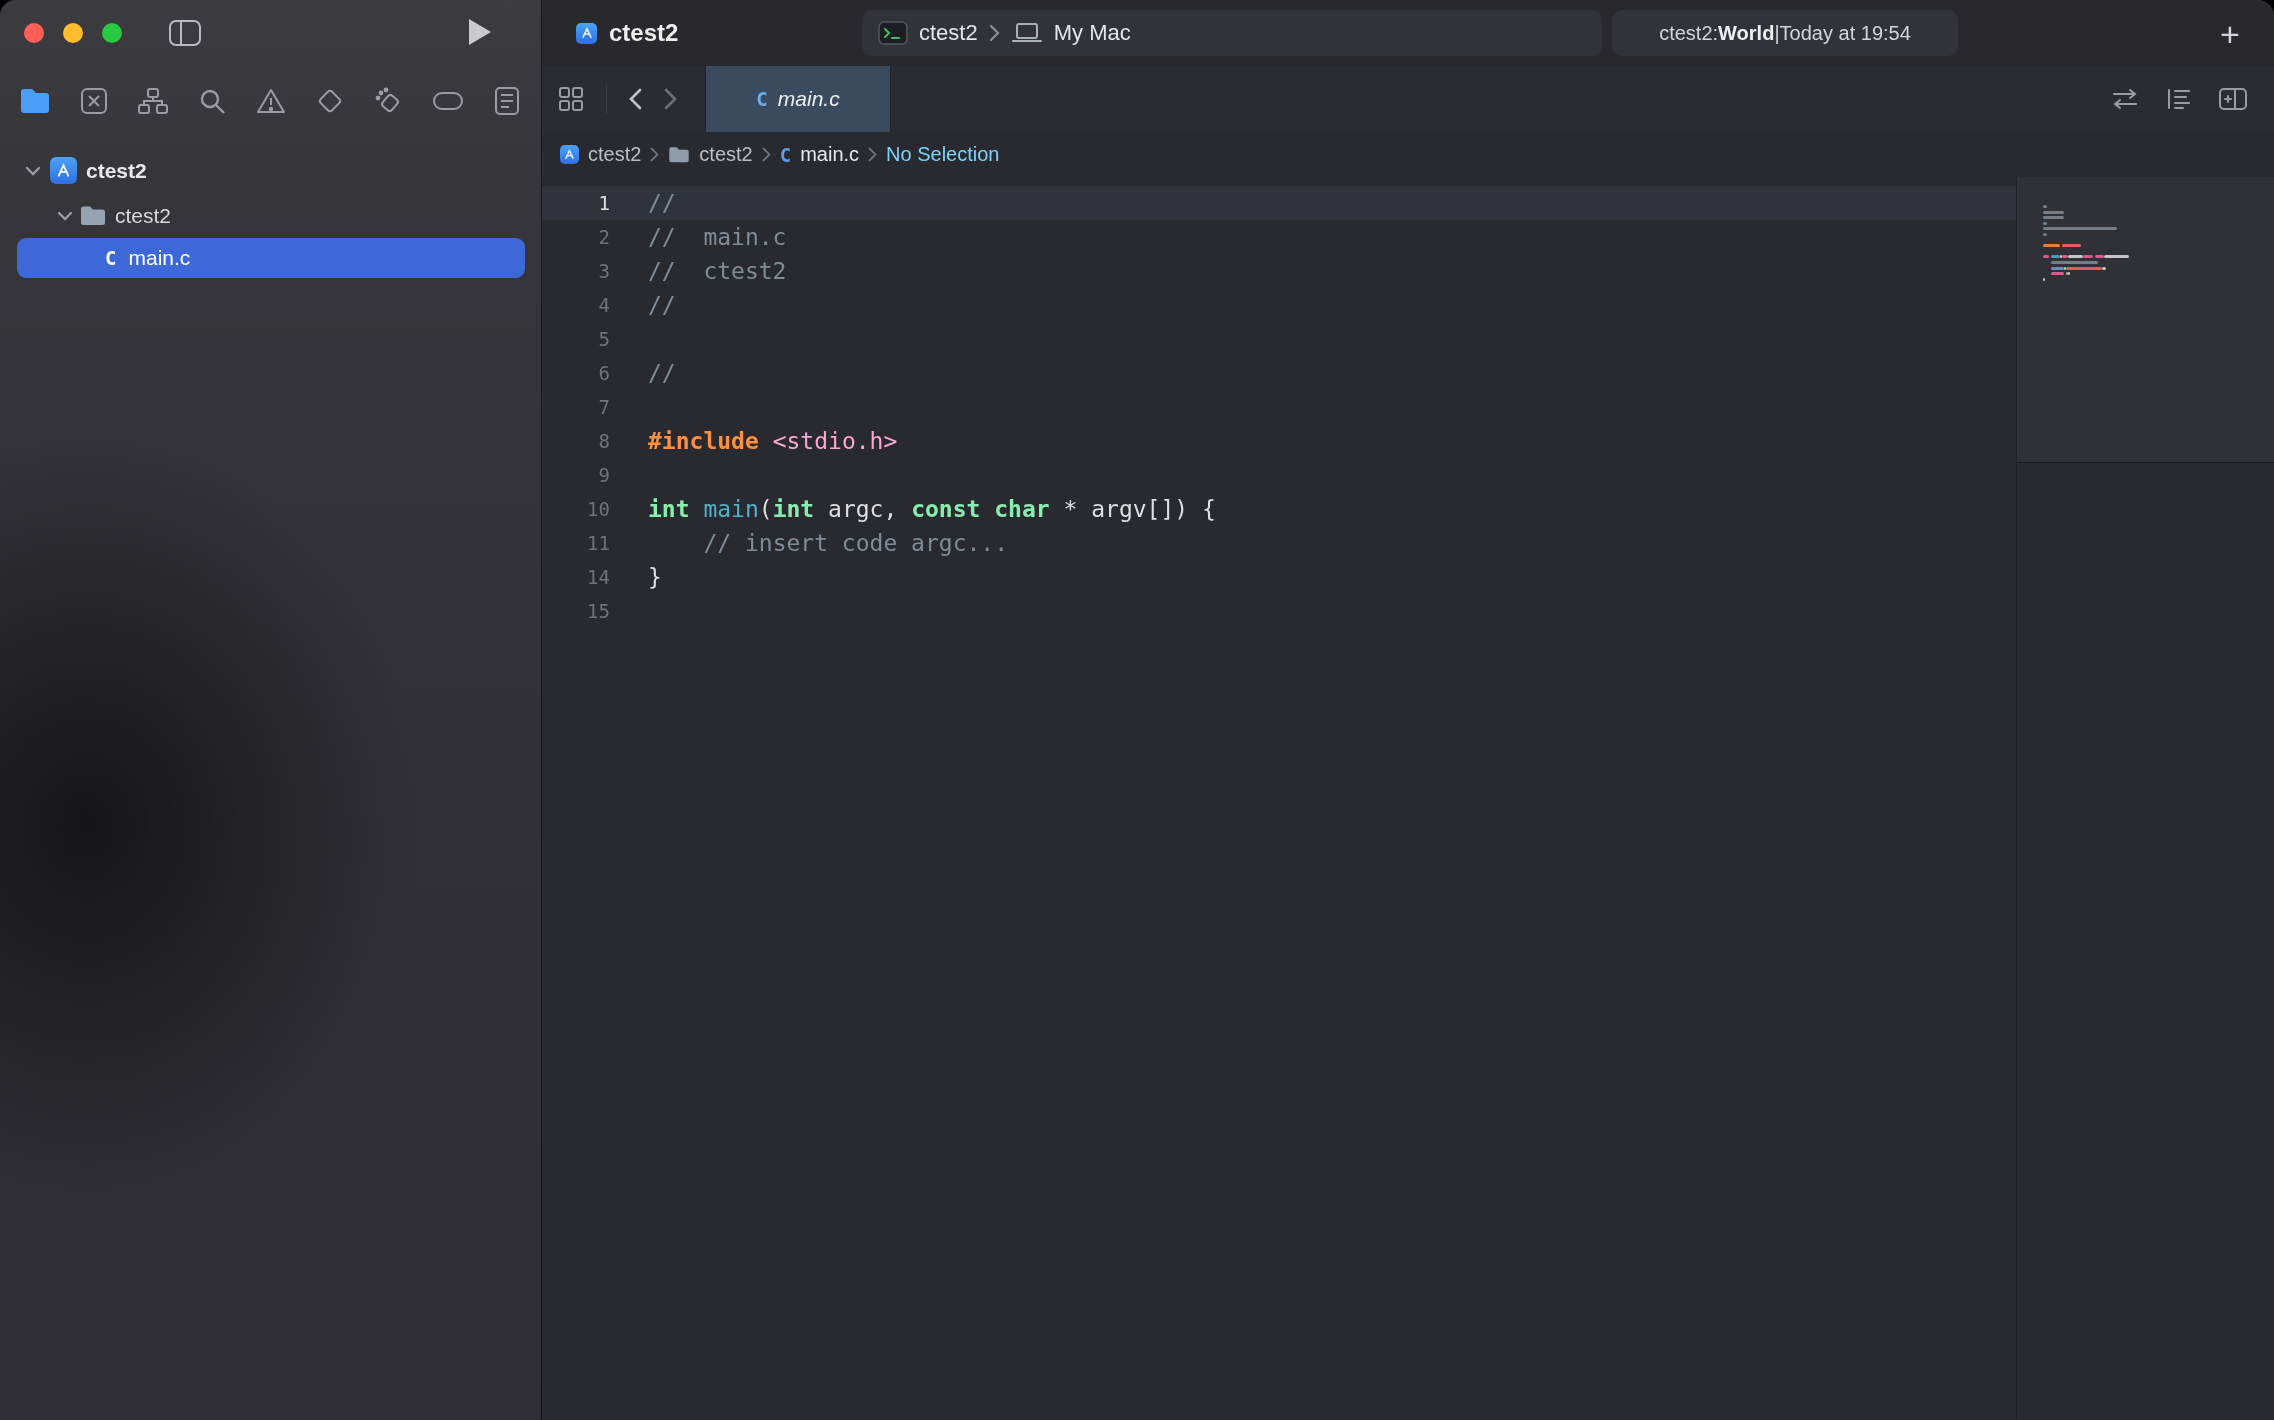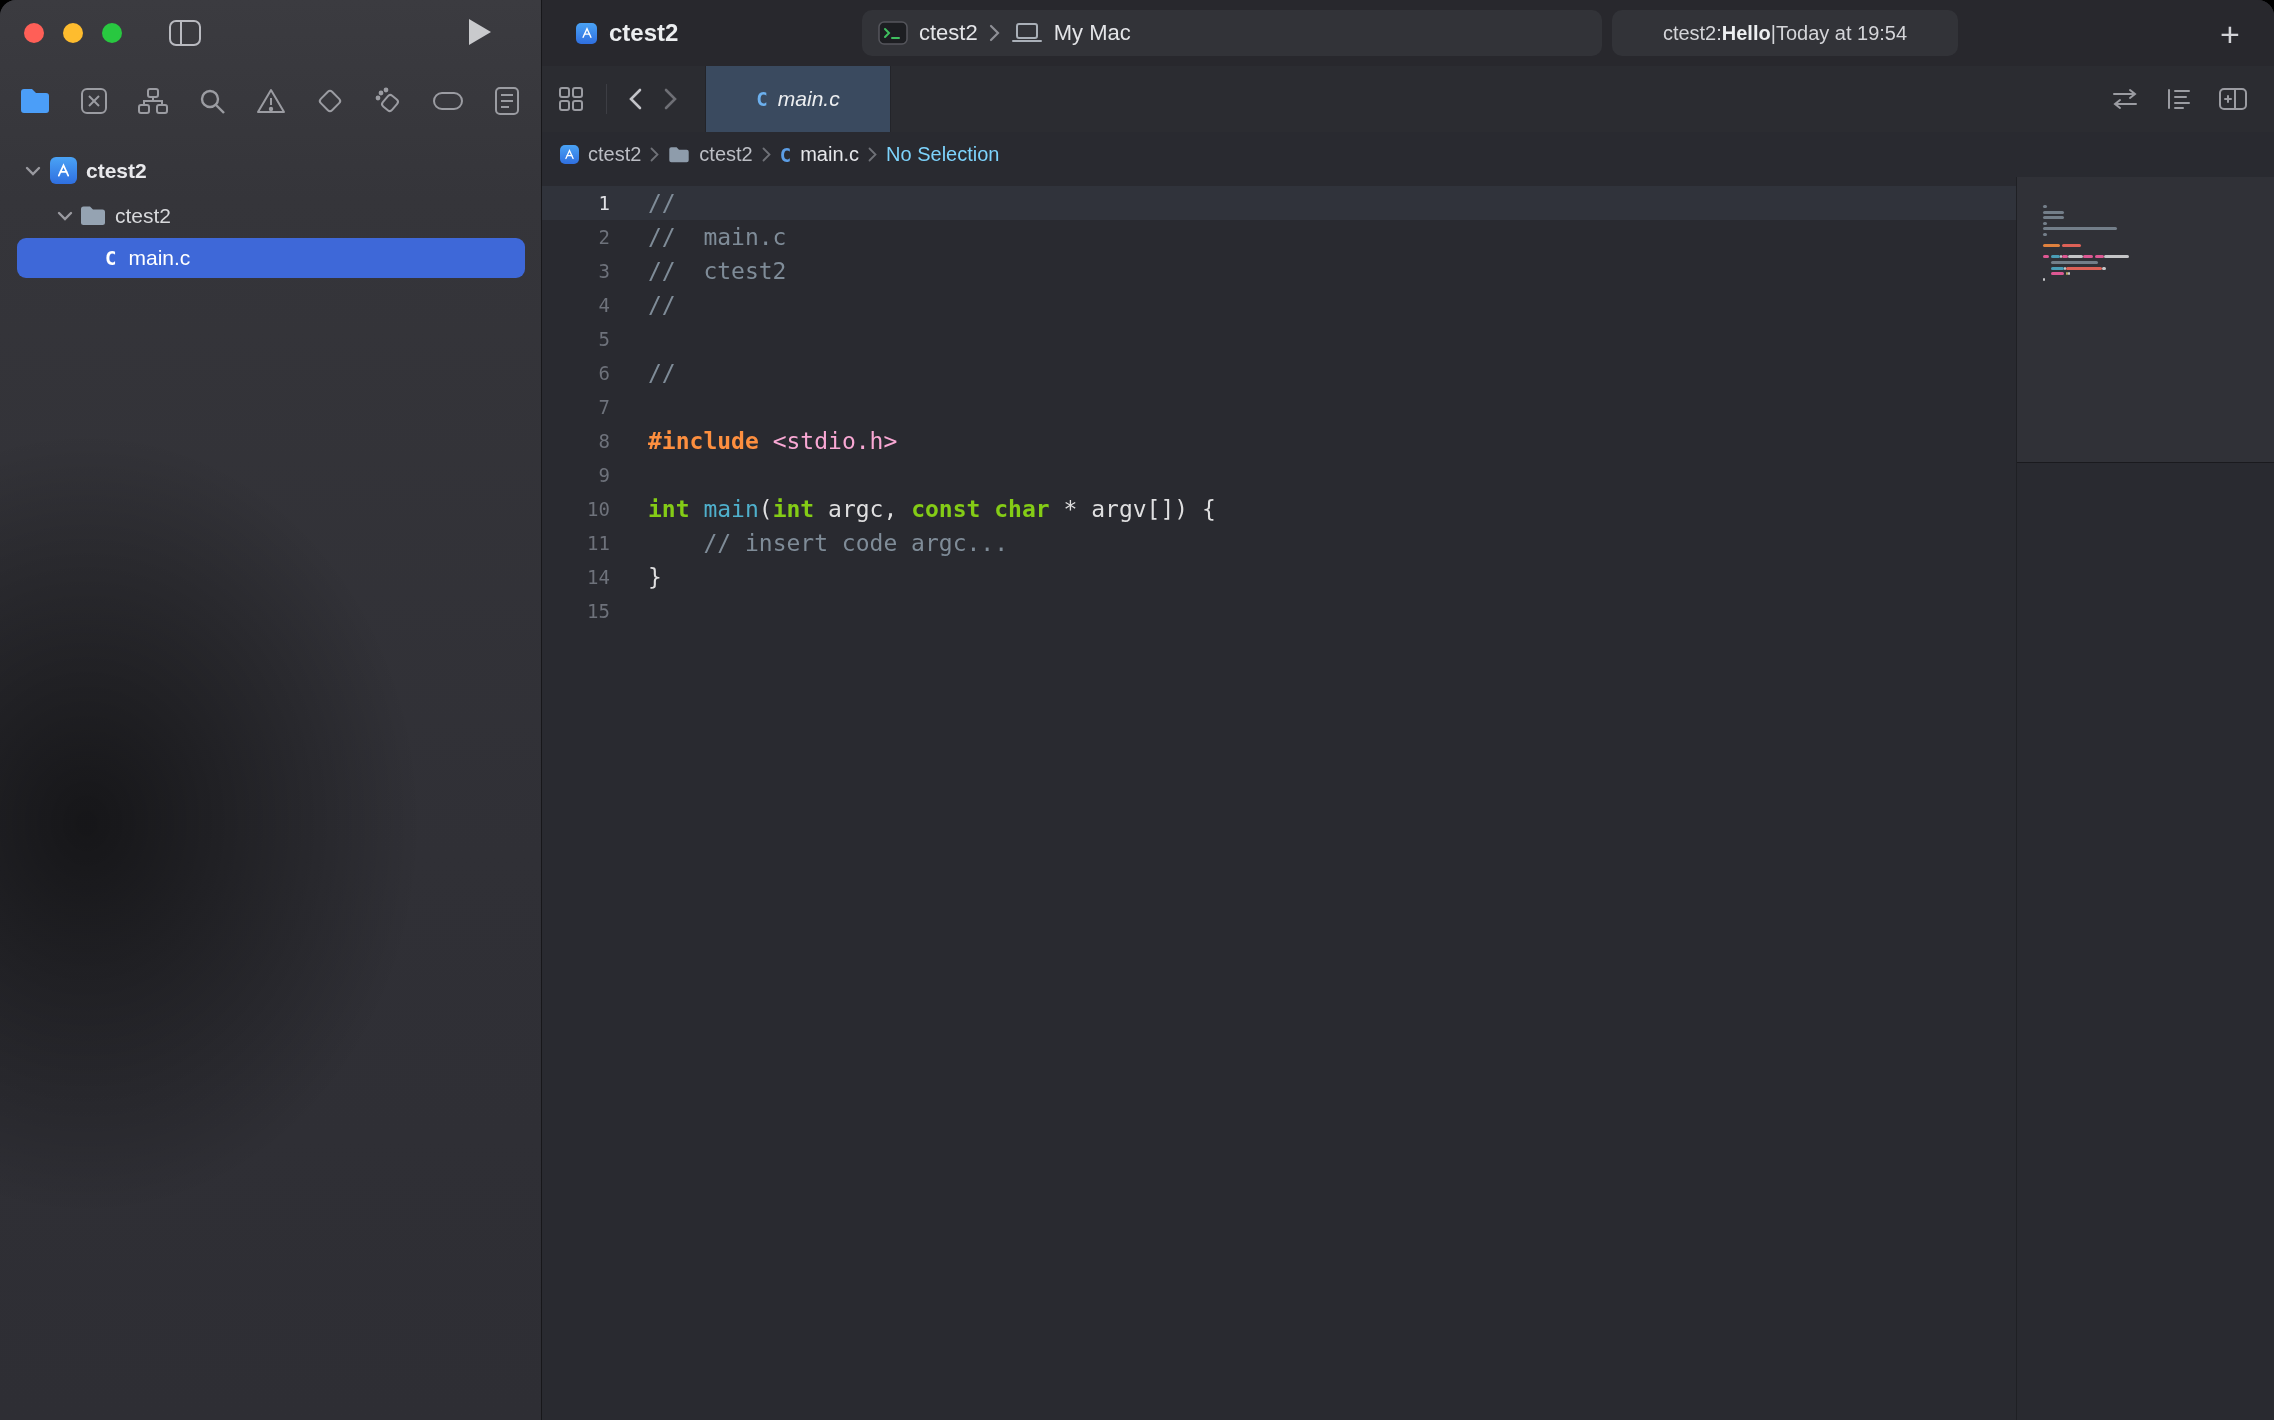--- a/index.html
+++ b/index.html
@@ -65,21 +65,21 @@
   .tok-keyword,.tok-preprocessor{font-weight:700;}
 
   .minimap-col{position:absolute;right:0;top:0;bottom:0;width:258px;border-left:1px solid #1f2024;box-sizing:border-box;}
   .mm-viewport{position:absolute;left:0;right:0;top:0;height:285px;background:rgba(255,255,255,0.035);border-bottom:1px solid rgba(0,0,0,0.45);}
   .mm-lines{position:absolute;left:26px;top:28px;}
   .mm-row{height:3px;margin-bottom:2.6px;white-space:nowrap;font-size:0;}
   .mm-seg{display:inline-block;height:3px;border-radius:1.5px;vertical-align:top;opacity:0.85;}
 
   svg{display:block;}
 </style>
-<style>.tok-comment{color:#7F8C98}.tok-keyword{color:#84cc16}.tok-preprocessor{color:#FD8F3F}.tok-string{color:#f9a8d4}.tok-number{color:#D0BF69}.tok-function{color:#4FB0CC}.tok-plain{color:#DFDFE0}</style></head>
+<style>.tok-comment{color:#7F8C98}.tok-keyword{color:#86efac}.tok-preprocessor{color:#FD8F3F}.tok-string{color:#f9a8d4}.tok-number{color:#D0BF69}.tok-function{color:#4FB0CC}.tok-plain{color:#DFDFE0}</style></head>
 <body>
 
 <div class="window">
 
   <aside class="sidebar">
     <div class="traffic">
       <span class="light red"></span>
       <span class="light yellow"></span>
       <span class="light green"></span>
     </div>
@@ -227,21 +227,21 @@
           <svg width="32" height="24" viewBox="0 0 32 24" fill="none" stroke="#aab0b8" stroke-width="2">
               <rect x="6" y="3" width="20" height="14" rx="2"></rect>
               <path d="M2 20 h28" stroke-linecap="round"></path>
             </svg>
         </span>
         <span>My Mac</span>
       </div>
 
       <div class="pill status-pill">
         <span>ctest2:</span>
-        <b>Hello</b>
+        <b>World</b>
         <span>|</span>
         <span>Today at 19:54</span>
       </div>
 
       <div class="plus-btn">
         <span>+</span>
       </div>
     </div>
 
     <div class="tabbar">

